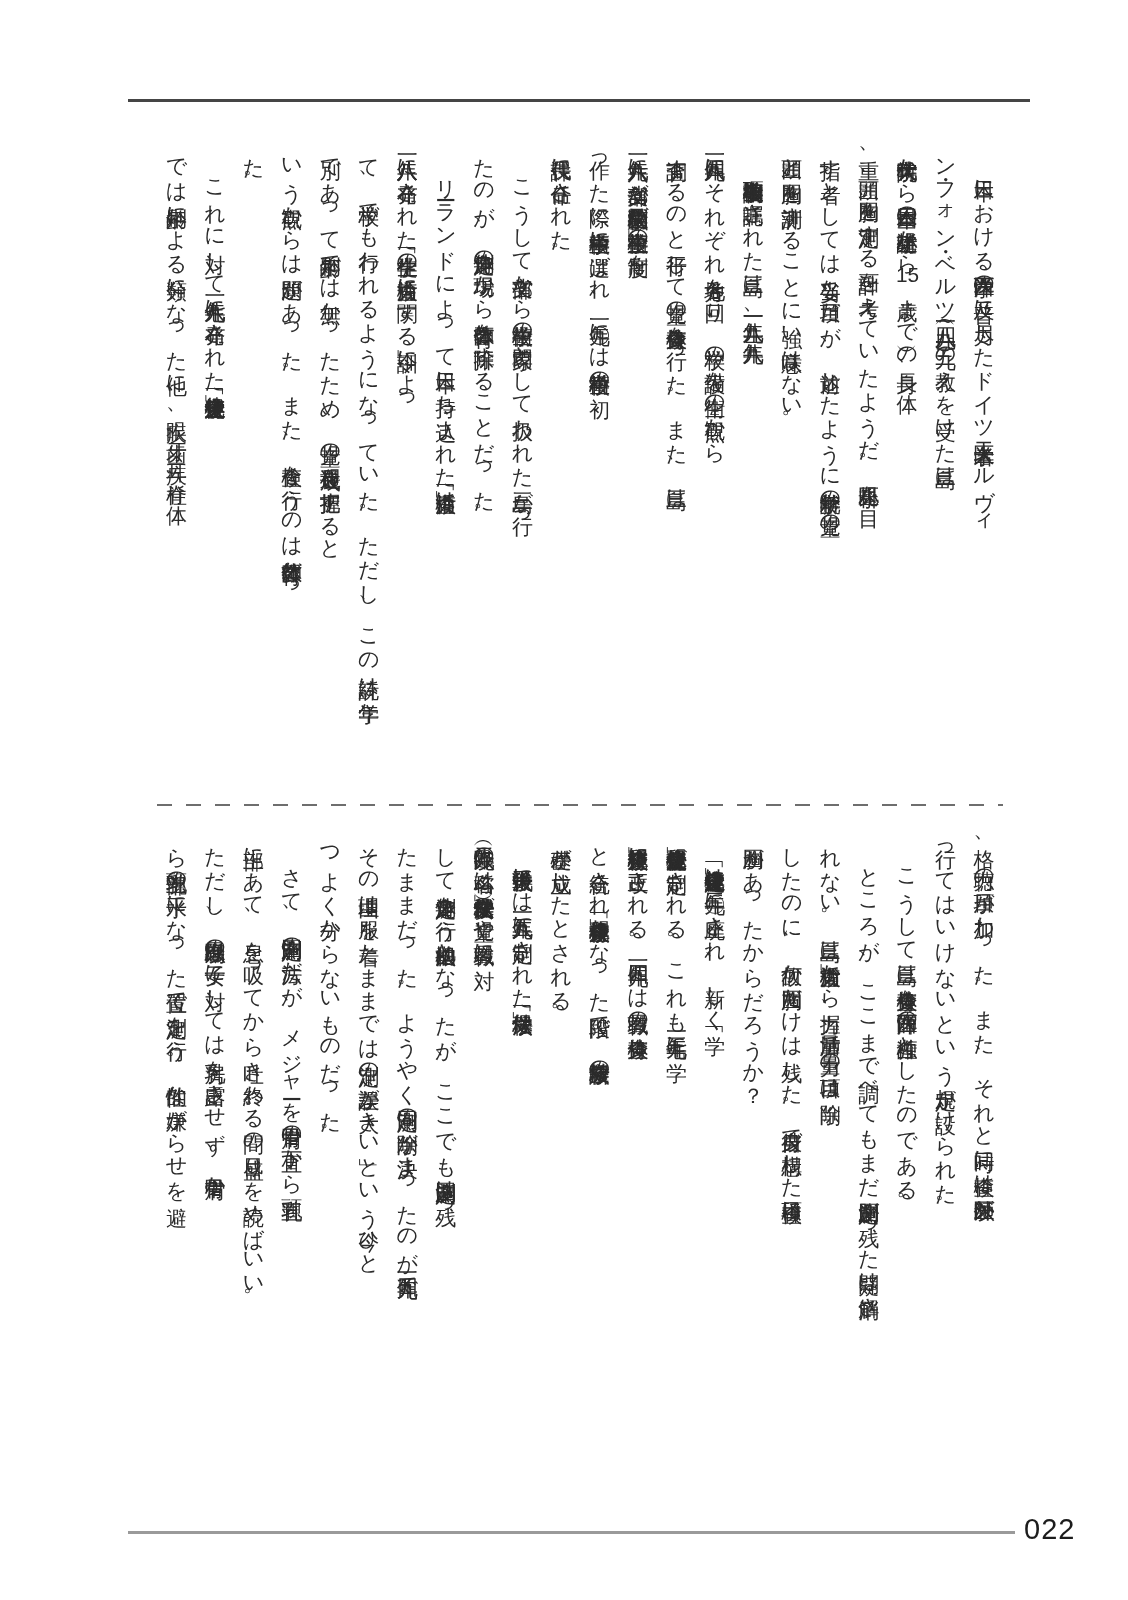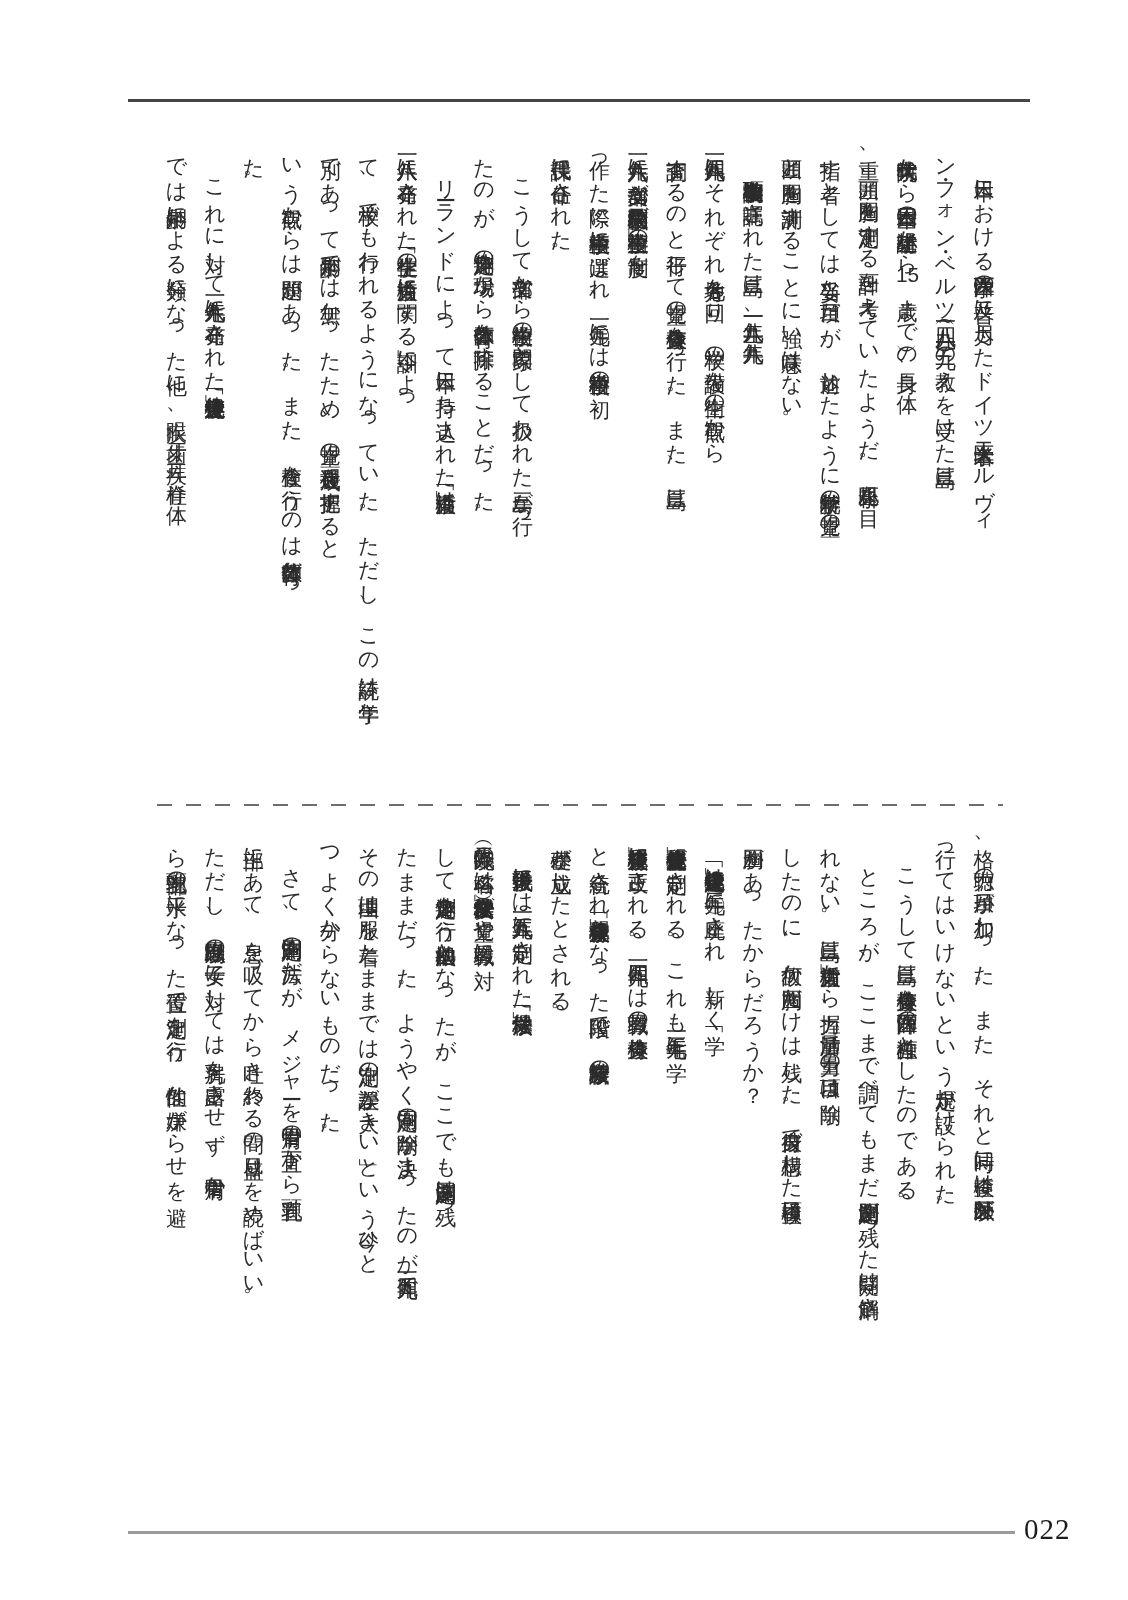--- a/index.html
+++ b/index.html
@@ -63,21 +63,21 @@
     white-space: nowrap;
   }
   .tcy {
     text-combine-upright: all;
     -webkit-text-combine: horizontal;
   }
   .page-number {
     position: absolute;
     left: 1024px;
     top: 1513px;
-    font-family: Liberation Serif, serif;
+    font-family: Liberation Sans, sans-serif;
     font-size: 29px;
     letter-spacing: 1px;
     color: #1c1c1c;
   }
 </style>
 </head>
 <body>
 
 <div class="page">
 

